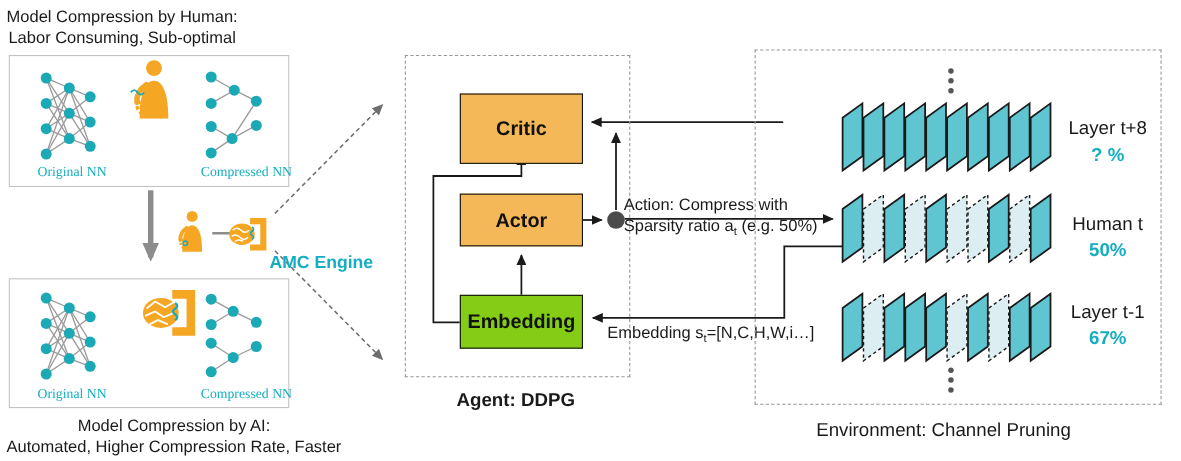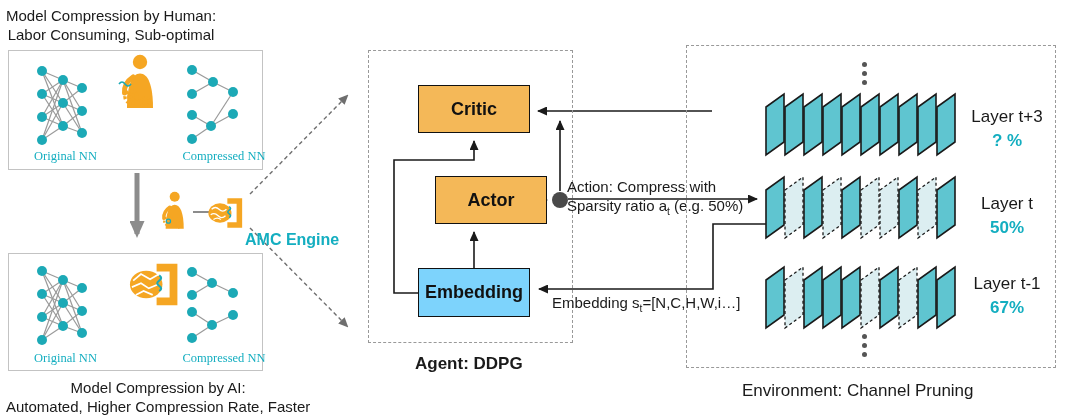--- a/index.html
+++ b/index.html
@@ -8,21 +8,21 @@
     font-family:"Liberation Sans","DejaVu Sans",sans-serif;color:#1a1a1a;overflow:hidden;
   }
   .abs{position:absolute;}
   .caption{font-size:15px;line-height:19px;color:#1a1a1a;text-align:center;}
   .nnbox{border:1.5px solid #c3c3c3;background:#fff;box-sizing:border-box;}
   .nnlabel{font-size:12.5px;color:#14AEC0;text-align:center;font-weight:500;font-family:Liberation Serif, serif;}
   .amc-label{font-size:16px;font-weight:bold;color:#14AEC0;margin-top:28px;}
   .agent-box{box-sizing:border-box;border:1.6px solid #111;display:flex;align-items:center;justify-content:center;
              font-size:18px;font-weight:bold;color:#111;}
   .amber{background:#F4B858;}
-  .lblue{background:#7dd3fc;}
+  .lblue{background:#84cc16;}
   .dashed-frame{box-sizing:border-box;border:1.6px dashed #999;}
   .small-note{font-size:15px;color:#1a1a1a;line-height:19px;}
   .small-note sub{font-size:0.68em;}
   .layer-label{width:110px;text-align:center;font-size:17px;line-height:24px;color:#1a1a1a;}
   .layer-label .ratio{color:#14AEC0;font-weight:bold;}
   .fig-caption{font-size:17px;color:#1a1a1a;}
   .dots-col{display:flex;flex-direction:column;gap:4px;align-items:center;}
   .dot{width:5px;height:5px;border-radius:50%;background:#555;}
   svg{display:block;}
   .edge{stroke:#9a9a9a;stroke-width:1.2;}
@@ -235,24 +235,24 @@
   <div class="abs nnlabel" style="left:18px;top:351px;width:95px;">Original NN</div>
   <div class="abs nnlabel" style="left:168px;top:351px;width:112px;">Compressed NN</div>
 
   <div class="abs caption" style="left:6px;top:378px;">
     <div>Model Compression by AI:</div>
     <div>Automated, Higher Compression Rate, Faster</div>
   </div>
 
   <div class="abs dashed-frame" style="left:368px;top:50px;width:205px;height:293px;"></div>
 
-  <div class="abs agent-box amber" style="left:418px;top:85px;width:112px;height:48px;align-items:center;">
+  <div class="abs agent-box amber" style="left:418px;top:85px;width:112px;height:64px;align-items:center;">
     <span>Critic</span>
   </div>
-  <div class="abs agent-box amber" style="left:418px;top:176px;width:112px;height:48px;margin-left:17px;">
+  <div class="abs agent-box amber" style="left:418px;top:176px;width:112px;height:48px;">
     <span>Actor</span>
   </div>
   <div class="abs agent-box lblue" style="left:418px;top:268px;width:112px;height:49px;">
     <span>Embedding</span>
   </div>
 
   <div class="abs fig-caption" style="left:415px;top:354px;font-weight:bold;">Agent: DDPG</div>
 
 
   <div class="abs small-note" style="left:567px;top:177px;">
@@ -307,25 +307,25 @@
         <polygon points="97,17 115,4 115,52 97,65" fill="#DCEEF1" stroke="#1a1a1a" stroke-width="1.3" stroke-dasharray="3,2.6"></polygon>
         <polygon points="78,17 96,4 96,52 78,65" fill="#5FC5D0" stroke="#1a1a1a" stroke-width="1.6"></polygon>
         <polygon points="59,17 77,4 77,52 59,65" fill="#5FC5D0" stroke="#1a1a1a" stroke-width="1.6"></polygon>
         <polygon points="40,17 58,4 58,52 40,65" fill="#5FC5D0" stroke="#1a1a1a" stroke-width="1.6"></polygon>
         <polygon points="21,17 39,4 39,52 21,65" fill="#DCEEF1" stroke="#1a1a1a" stroke-width="1.3" stroke-dasharray="3,2.6"></polygon>
         <polygon points="2,17 20,4 20,52 2,65" fill="#5FC5D0" stroke="#1a1a1a" stroke-width="1.6"></polygon>
       </svg>
     </div>
 
   <div class="abs layer-label" style="left:952px;top:105px;">
-    <div>Layer t+3</div>
+    <div>Layer t+8</div>
     <div class="ratio">? %</div>
   </div>
   <div class="abs layer-label" style="left:952px;top:192px;">
-    <div>Layer t</div>
+    <div>Human t</div>
     <div class="ratio">50%</div>
   </div>
   <div class="abs layer-label" style="left:952px;top:272px;">
     <div>Layer t-1</div>
     <div class="ratio">67%</div>
   </div>
 
   <div class="abs dots-col" style="left:862px;top:334px;">
     <span class="dot"></span>
       <span class="dot"></span>

